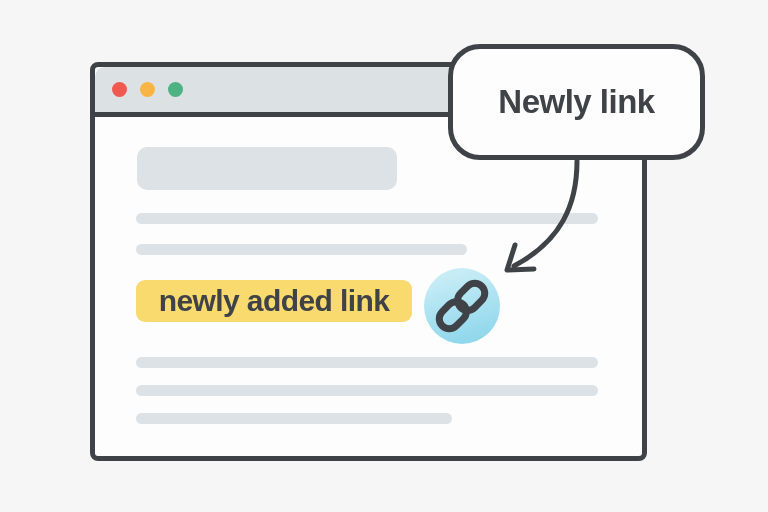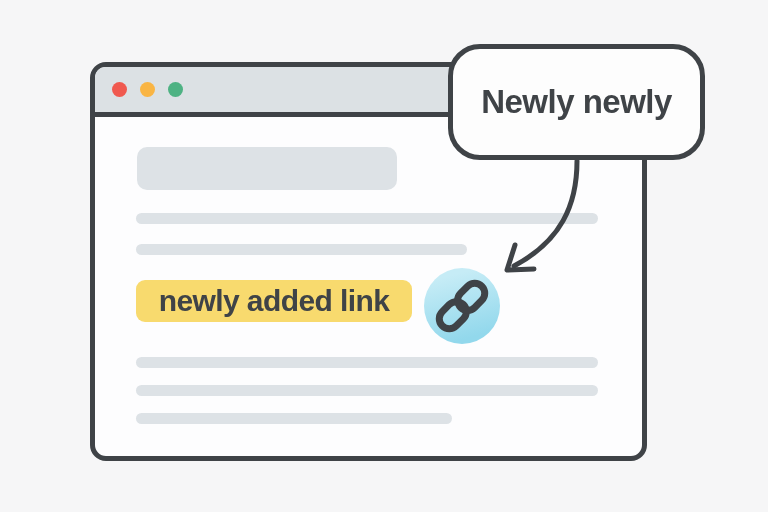--- a/index.html
+++ b/index.html
@@ -18,21 +18,21 @@
   }
   html,body{margin:0;padding:0;}
   body{background:var(--page-bg);font-family:"Liberation Sans",sans-serif;}
   .stage{
     position:relative;width:768px;height:512px;overflow:hidden;
     background:var(--page-bg);
   }
   
   .browser{
     position:absolute;left:90px;top:62px;width:557px;height:399px;
-    box-sizing:border-box;border:5px solid var(--stroke);border-radius:16px;
+    box-sizing:border-box;border:5px solid var(--stroke);border-radius:8px;
     background:var(--window-bg);z-index:1;
   }
   .topbar{
     position:absolute;left:0;top:0;right:0;height:45px;
     background:var(--topbar);border-bottom:5px solid var(--stroke);
     border-radius:10px 10px 0 0;
   }
   .dots{position:absolute;left:17px;top:15px;display:flex;gap:13px;}
   .dot{width:15px;height:15px;border-radius:50%;}
   .dot.red{background:var(--dot-red);}
@@ -105,16 +105,16 @@
   </div>
 
   <svg class="arrow-layer" viewBox="0 0 768 512">
     <g fill="none" stroke="#3f4347" stroke-width="5" stroke-linecap="round" stroke-linejoin="round">
       <path d="M577 161 C577 205 561 241 514 266"></path>
       <path d="M515 245 L507 270 L534 269"></path>
     </g>
   </svg>
 
   <div class="bubble">
-    <span>Newly newly</span>
+    <span>Newly link</span>
   </div>
 
 </div>
 
 </body></html>

